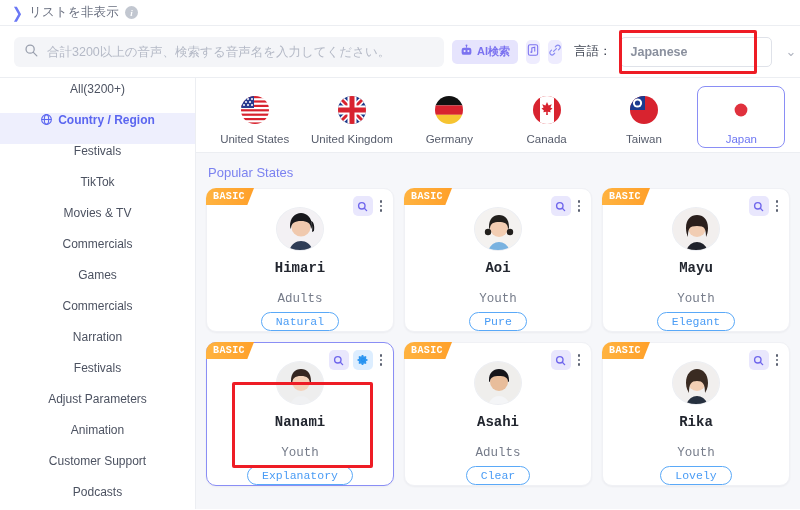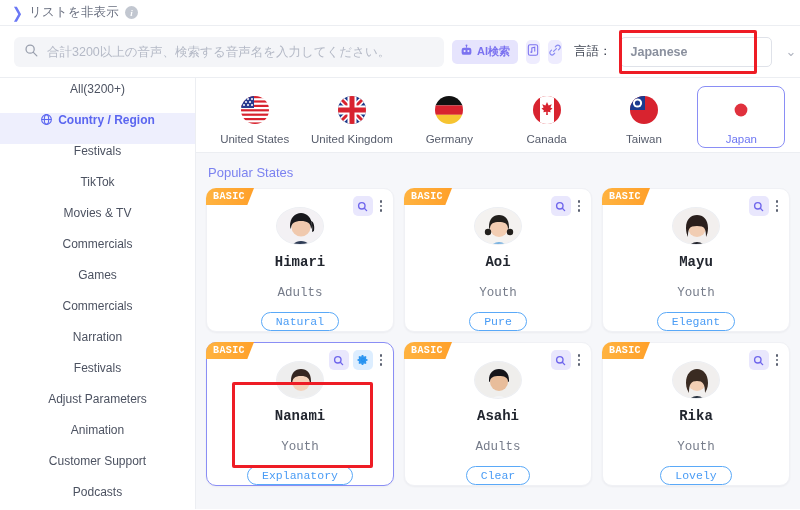--- a/index.html
+++ b/index.html
@@ -297,21 +297,21 @@
     font-size: 14px;
     font-weight: bold;
     color: #22262f;
   }
   .vage {
     margin-top: 16px;
     font-size: 12.5px;
     color: #767c8a;
   }
   .vtag {
-    margin-top: 12px;
+    margin-top: 6px;
     border: 1px solid #5aa9f8;
     color: #4a9cf5;
     border-radius: 11px;
     font-size: 11.5px;
     padding: 2px 14px;
   }
   #hl-nanami {
     position: absolute;
     left: 232px; top: 382px;
     width: 141px; height: 86px;

